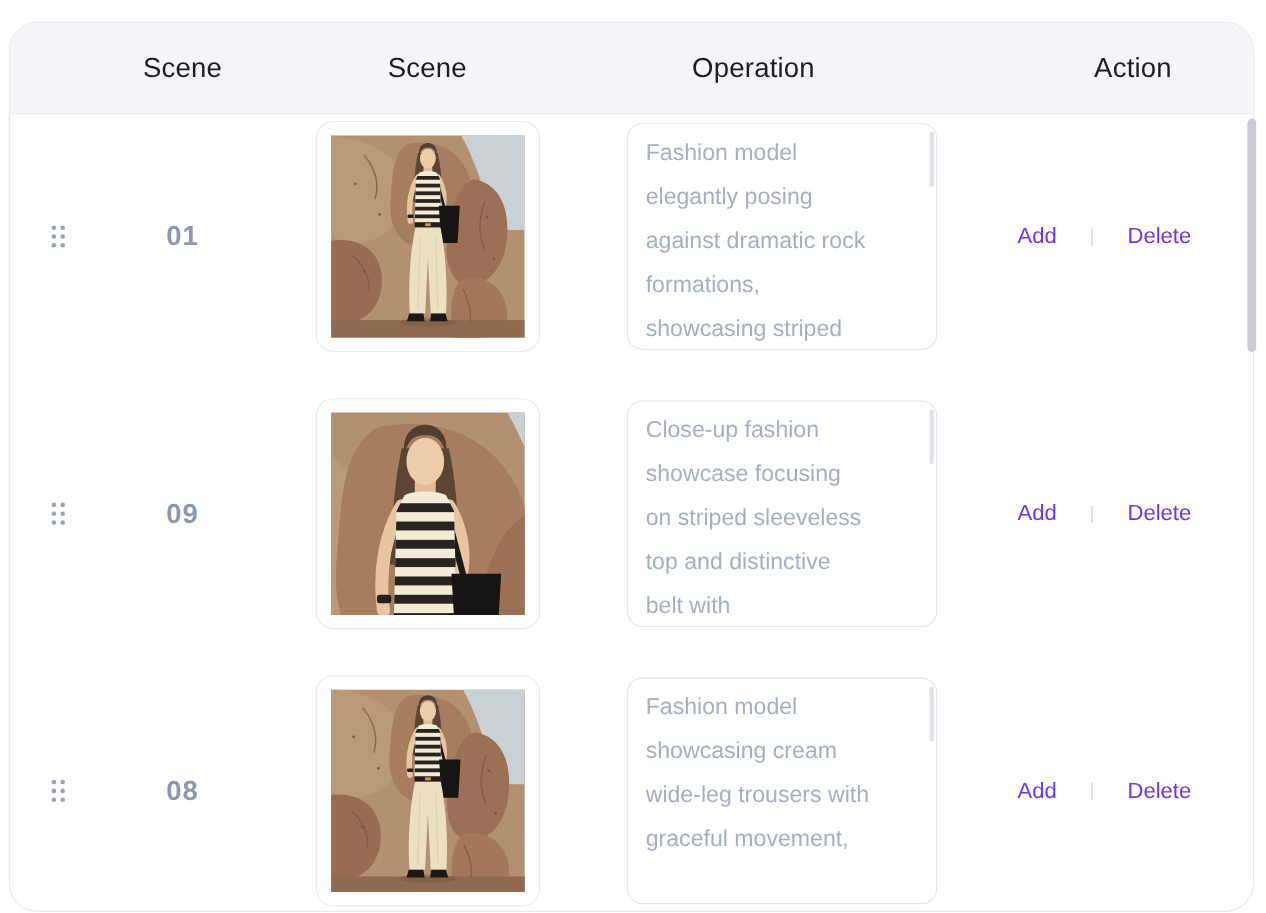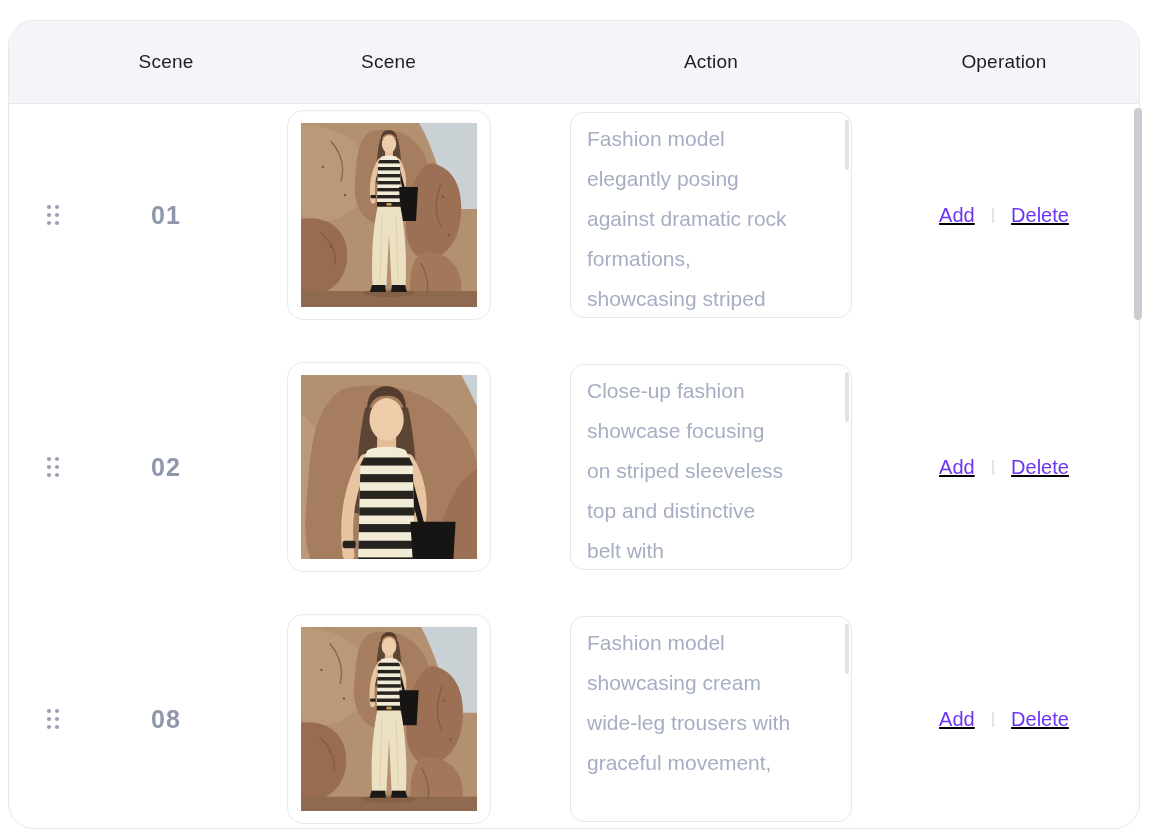--- a/index.html
+++ b/index.html
@@ -10,21 +10,21 @@
     position:absolute; left:8px; top:20px; width:1132px; height:809px;
     background:#ffffff; border:1px solid #e7e8ee; border-radius:26px;
   }
 
   
   .thead {
     height:83px; background:#f4f5f9; border-bottom:1px solid #e7e8ee;
     border-radius:25px 25px 0 0;
     display:grid; grid-template-columns:267px 225px 420px 1fr; align-items:center;
   }
-  .th { text-align:center; font-size:19px; font-weight:500; color:#1d1e22; letter-spacing:.2px; }
+  .th { text-align:center; font-size:25px; font-weight:500; color:#1d1e22; letter-spacing:.2px; }
   .th-scene { padding-left:47px; }
   .th-op    { padding-right:52px; }
 
   
   .tbody { }
   .row {
     height:252px; padding:6px 0 36px;
     display:grid; grid-template-columns:267px 225px 420px 1fr; align-items:center;
   }
   .cell { display:flex; align-items:center; justify-content:center; height:210px; position:relative; }
@@ -49,21 +49,21 @@
     border:1px solid #e4e6ec; border-radius:14px; background:#fff;
     padding:6px 58px 6px 16px;
     font-family:"Liberation Sans", sans-serif;
     font-size:21px; line-height:40px; color:#a6aec3;
   }
   .ta-thumb {
     position:absolute; right:3px; top:8px; width:4px; height:50px;
     background:#e0e2e8; border-radius:2px;
   }
 
-  .cell-op { padding-right:52px; gap:0;text-decoration:underline; }
+  .cell-op { padding-right:52px; gap:14px; }
   .op-link {
     font-size:20px; font-weight:500; color:#6d35f2; text-decoration:none; cursor:pointer;
   }
   .op-divider { color:#d8dade; font-size:17px; margin:0 16px; font-weight:400; }
 
   
   .page-scrollbar {
     position:absolute; left:1134px; top:108px; width:8px; height:212px;
     background:#cbccd1; border-radius:4px;
   }
@@ -121,22 +121,22 @@
       <path d="M91 162 L104 162 L106 169 L90 169 Z" fill="#1b1918"></path>
     </g>
   </defs>
 </svg>
 
 <div class="card">
 
   <div class="thead">
     <div class="th th-scene">Scene</div>
     <div class="th">Scene</div>
+    <div class="th th-op">Operation</div>
     <div class="th">Action</div>
-    <div class="th th-op">Operation</div>
   </div>
 
   <div class="tbody">
 
     <div class="row">
       <div class="cell cell-scene">
         <svg class="drag" viewBox="0 0 14 22">
           <g fill="#9aa3b5">
             <circle cx="3" cy="3" r="2.1"></circle>
               <circle cx="11" cy="3" r="2.1"></circle>
@@ -173,21 +173,21 @@
         <svg class="drag" viewBox="0 0 14 22">
           <g fill="#9aa3b5">
             <circle cx="3" cy="3" r="2.1"></circle>
               <circle cx="11" cy="3" r="2.1"></circle>
             <circle cx="3" cy="11" r="2.1"></circle>
               <circle cx="11" cy="11" r="2.1"></circle>
             <circle cx="3" cy="19" r="2.1"></circle>
               <circle cx="11" cy="19" r="2.1"></circle>
           </g>
         </svg>
-        <span class="scene-num">02</span>
+        <span class="scene-num">09</span>
       </div>
       <div class="cell">
         <div class="shot-card" aria-label="fashion-model-close-up-striped-top">
           <svg class="shot-img" viewBox="52 2 74 78" preserveAspectRatio="xMidYMid slice">
               <use href="#fashion-scene"></use>
             </svg>
         </div>
       </div>
       <div class="cell">
         <div class="ta-wrap">

